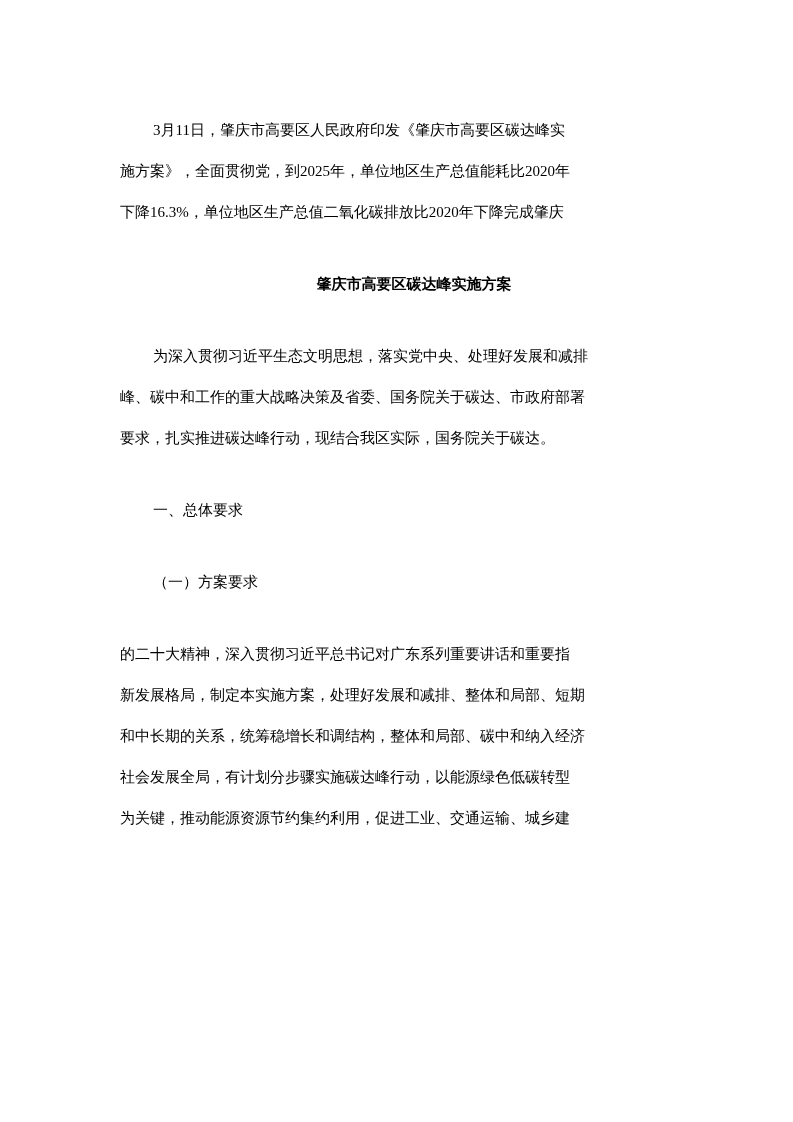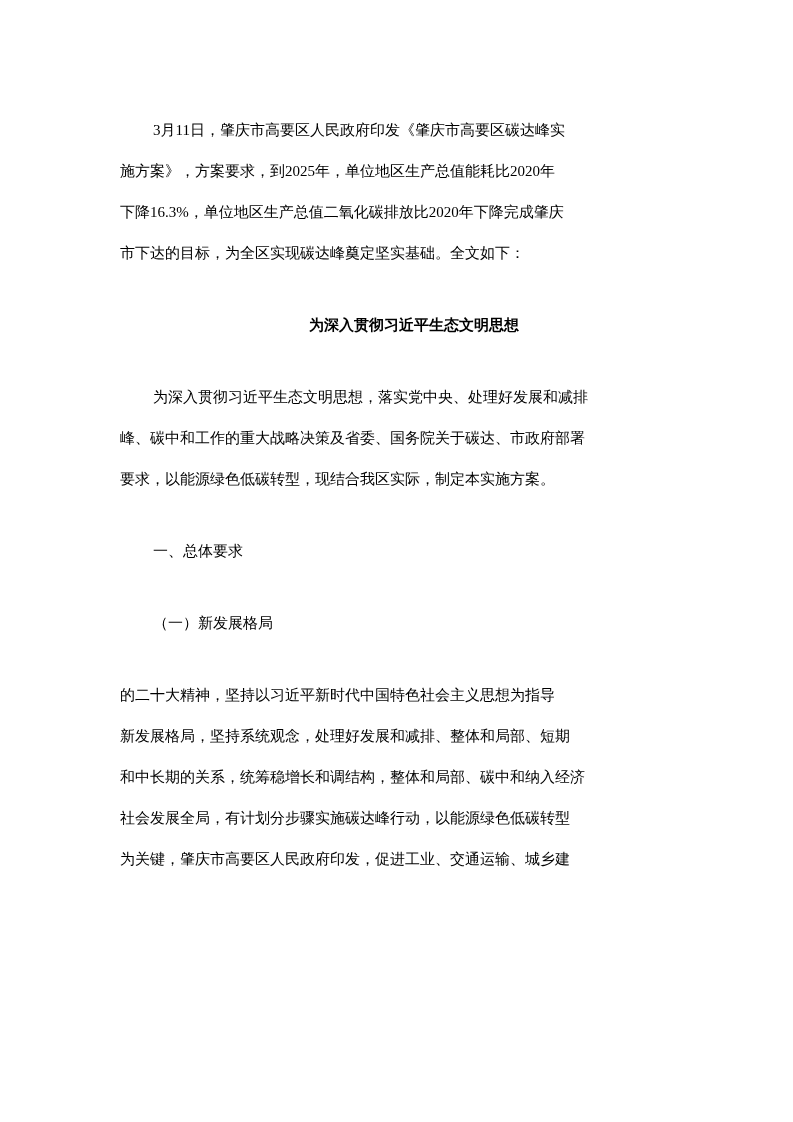--- a/index.html
+++ b/index.html
@@ -42,44 +42,43 @@
     font-weight: 400;
   }
 </style>
 </head>
 <body>
 
 <div class="page">
 
   <div class="para">
     <span class="line indent">3月11日，肇庆市高要区人民政府印发《肇庆市高要区碳达峰实</span>
-    <span class="line">施方案》，方案要求，到2025年，单位地区生产总值能耗比2020年</span>
+    <span class="line">施方案》，全面贯彻党，到2025年，单位地区生产总值能耗比2020年</span>
     <span class="line">下降16.3%，单位地区生产总值二氧化碳排放比2020年下降完成肇庆</span>
-    <span class="line">市下达的目标，为全区实现碳达峰奠定坚实基础。全文如下：</span>
   </div>
 
   <div class="para doc-title">
-    <span class="line">为深入贯彻习近平生态文明思想</span>
+    <span class="line">肇庆市高要区碳达峰实施方案</span>
   </div>
 
   <div class="para">
     <span class="line indent">为深入贯彻习近平生态文明思想，落实党中央、处理好发展和减排</span>
     <span class="line">峰、碳中和工作的重大战略决策及省委、国务院关于碳达、市政府部署</span>
-    <span class="line">要求，以能源绿色低碳转型，现结合我区实际，制定本实施方案。</span>
+    <span class="line">要求，扎实推进碳达峰行动，现结合我区实际，国务院关于碳达。</span>
   </div>
 
   <div class="para heading">
     <span class="line indent">一、总体要求</span>
   </div>
 
   <div class="para heading">
-    <span class="line indent">（一）新发展格局</span>
+    <span class="line indent">（一）方案要求</span>
   </div>
 
   <div class="para">
-    <span class="line">的二十大精神，坚持以习近平新时代中国特色社会主义思想为指导</span>
-    <span class="line">新发展格局，坚持系统观念，处理好发展和减排、整体和局部、短期</span>
+    <span class="line">的二十大精神，深入贯彻习近平总书记对广东系列重要讲话和重要指</span>
+    <span class="line">新发展格局，制定本实施方案，处理好发展和减排、整体和局部、短期</span>
     <span class="line">和中长期的关系，统筹稳增长和调结构，整体和局部、碳中和纳入经济</span>
     <span class="line">社会发展全局，有计划分步骤实施碳达峰行动，以能源绿色低碳转型</span>
-    <span class="line">为关键，肇庆市高要区人民政府印发，促进工业、交通运输、城乡建</span>
+    <span class="line">为关键，推动能源资源节约集约利用，促进工业、交通运输、城乡建</span>
   </div>
 
 </div>
 
 </body></html>

